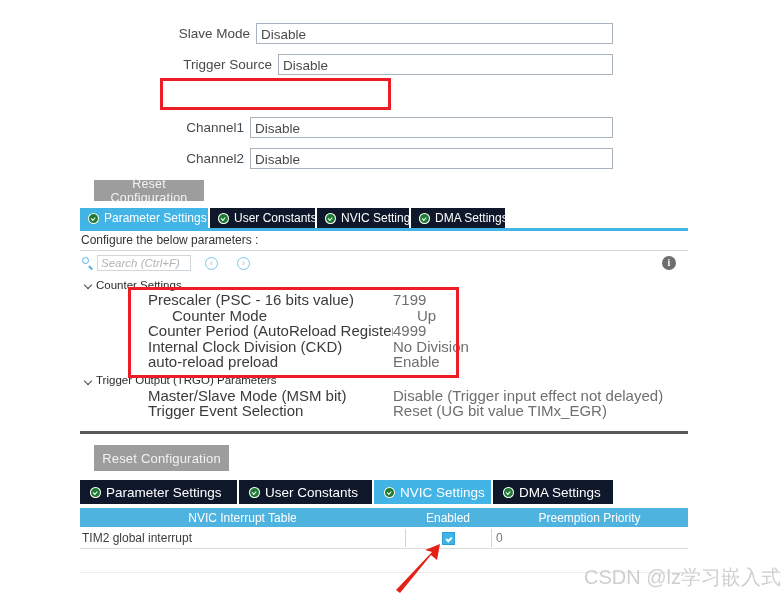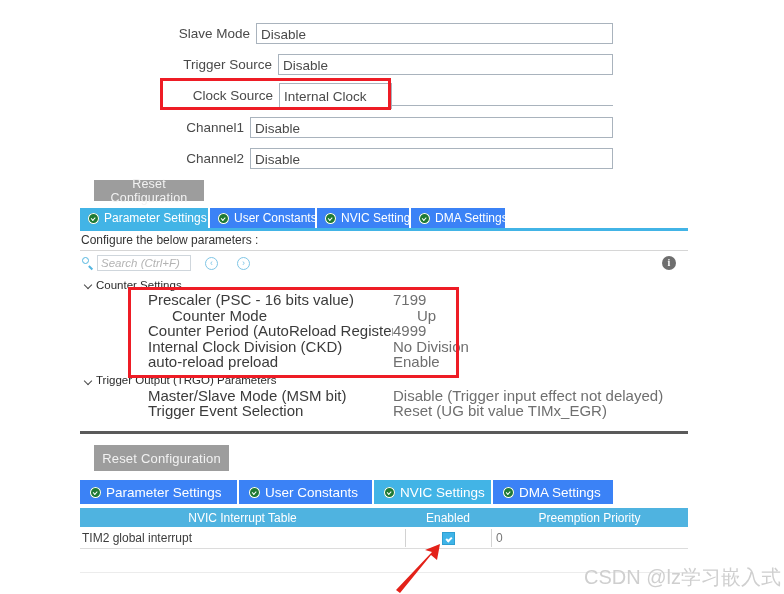--- a/index.html
+++ b/index.html
@@ -43,21 +43,21 @@
     font-size:12.5px;
     border:none;
     display:flex;align-items:center;justify-content:center;
     letter-spacing:.2px;
   }
 
   
   .tabstrip{position:absolute;display:flex;align-items:flex-end;}
   .tab{
     display:flex;align-items:center;
-    background:#3b82f6;
+    background:#0f172a;
     color:#ffffff;
     font-size:12.5px;
     box-sizing:border-box;
     margin-right:2px;
     white-space:nowrap;
   }
   .tab.active{background:#42b4e6;color:#ffffff;}
   .tab .chk{
     width:11px;height:11px;border-radius:50%;
     background:#1f7a33;
@@ -165,25 +165,20 @@
     <div class="form-row" style="left:155px;top:18px;">
       <div class="form-label" style="width:95px;">Slave Mode</div>
       <div class="form-input" style="width:357px;">Disable</div>
     </div>
 
     <div class="form-row" style="left:155px;top:49px;">
       <div class="form-label" style="width:117px;">Trigger Source</div>
       <div class="form-input" style="width:335px;">Disable</div>
     </div>
 
-    <div class="form-row" style="left:155px;top:80px;">
-      <div class="form-label" style="width:118px;">Clock Source</div>
-      <div class="form-input" style="width:113px;height:26px;line-height:26px;">Internal Clock</div>
-      <div style="width:221px;border-bottom:1px solid #a9b3bd;height:21px;box-sizing:border-box;"></div>
-    </div>
 
     <div class="form-row" style="left:155px;top:112px;">
       <div class="form-label" style="width:89px;">Channel1</div>
       <div class="form-input" style="width:363px;">Disable</div>
     </div>
 
     <div class="form-row" style="left:155px;top:143px;">
       <div class="form-label" style="width:89px;">Channel2</div>
       <div class="form-input" style="width:363px;">Disable</div>
     </div>

